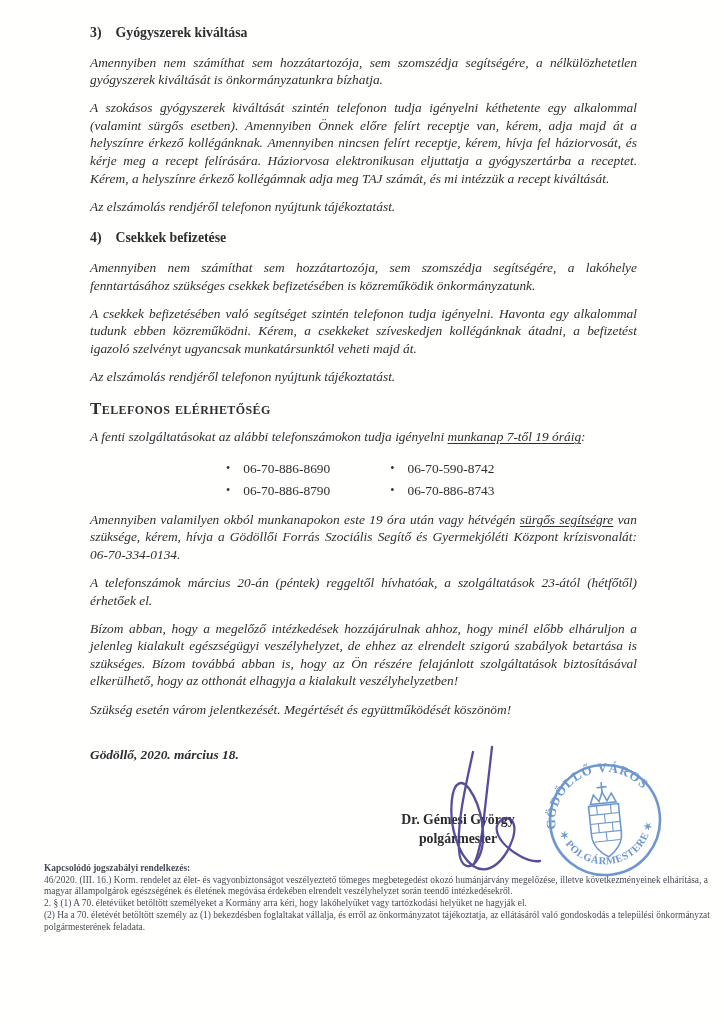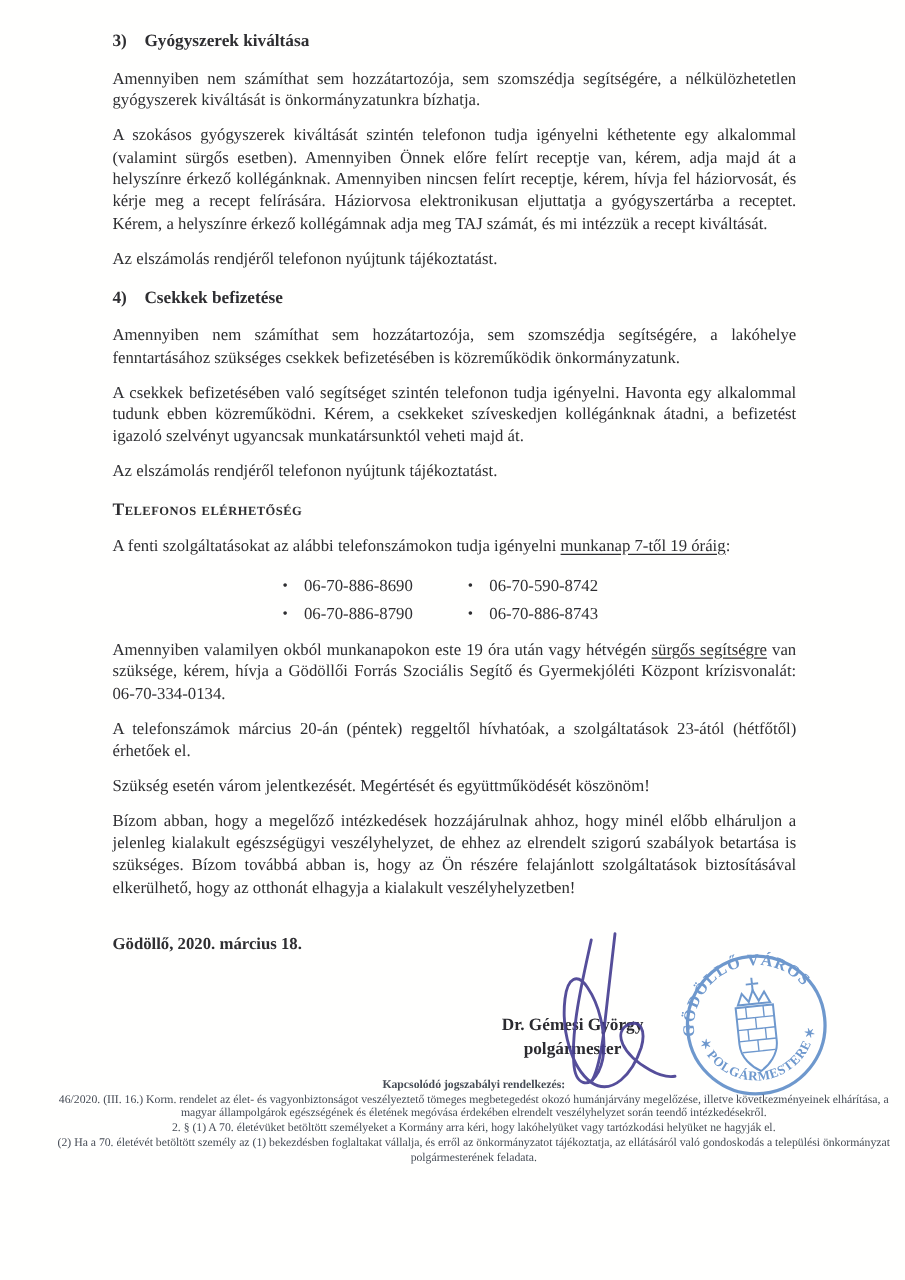--- a/index.html
+++ b/index.html
@@ -1,38 +1,38 @@
 <!DOCTYPE html>
 <html><head>
 <meta charset="utf-8">
 <style>
   html,body{margin:0;padding:0;background:#ffffff;}
   .page{position:relative;width:724px;height:1024px;background:#fffffe;overflow:hidden;
         font-family:"Liberation Serif","DejaVu Serif",serif;color:#2e2e31;}
   .content{position:absolute;left:90px;top:20px;width:547px;font-size:13.4px;
            line-height:17.6px;text-align:justify;}
-  .para{margin:0 0 10.5px 0;}
+  .para{margin:0 0 10.5px 0;font-style:italic;}
   .sec-h{display:flex;font-weight:bold;font-size:13.8px;margin:4px 0 12px 0;}
   .sec-h .num{margin-right:14px;}
-  .tel-h{font-weight:bold;font-variant:small-caps;font-size:14px;letter-spacing:.4px;
+  .tel-h{font-weight:bold;font-variant:small-caps;font-size:17px;letter-spacing:.4px;
          margin:6px 0 11px 0;text-align:left;}
   .u{text-decoration:underline;text-underline-offset:2px;}
-  .bullets{display:flex;margin:12px 0 9px 136px;gap:44px;text-align:center;}
+  .bullets{display:flex;margin:12px 0 9px 136px;gap:60px;text-align:center;}
   .bullets ul{list-style:none;margin:0;padding:0;}
   .bullets li{line-height:21px;font-size:13.4px;}
   .bullets li::before{content:"•";margin-right:13px;font-size:12px;position:relative;top:-1px;}
   .dateline{font-weight:bold;margin-top:28px;text-align:left;}
   .sig-block{position:absolute;left:358px;top:810px;width:200px;text-align:center;
              font-weight:bold;font-size:13.8px;line-height:19px;color:#2b2b30;}
   .sig-ink{position:absolute;left:396px;top:744px;pointer-events:none;}
   .stamp{position:absolute;left:545px;top:760px;transform:rotate(-6deg);}
   .footer{position:absolute;left:44px;top:863px;width:670px;font-size:9.4px;
           line-height:11.7px;color:#454b55;text-align:left;}
   .footer .f-h{font-weight:bold;}
-  .footer p{margin:0;text-align:center;}
+  .footer p{margin:0;}
 </style>
 </head>
 <body>
 
 <div class="page">
 
   <div class="content">
 
     <div class="sec-h">
       <span class="num">3)</span>
@@ -62,22 +62,22 @@
       <ul>
         <li>06-70-590-8742</li>
         <li>06-70-886-8743</li>
       </ul>
     </div>
 
     <p class="para"><span>Amennyiben valamilyen okból munkanapokon este 19 óra után vagy hétvégén </span><span class="u">sürgős segítségre</span><span> van szüksége, kérem, hívja a Gödöllői Forrás Szociális Segítő és Gyermekjóléti Központ krízisvonalát: 06-70-334-0134.</span></p>
 
     <p class="para">A telefonszámok március 20-án (péntek) reggeltől hívhatóak, a szolgáltatások 23-ától (hétfőtől) érhetőek el.</p>
 
+    <p class="para">Bízom abban, hogy a megelőző intézkedések hozzájárulnak ahhoz, hogy minél előbb elháruljon a jelenleg kialakult egészségügyi veszélyhelyzet, de ehhez az elrendelt szigorú szabályok betartása is szükséges. Bízom továbbá abban is, hogy az Ön részére felajánlott szolgáltatások biztosításával elkerülhető, hogy az otthonát elhagyja a kialakult veszélyhelyzetben!</p>
     <p class="para">Szükség esetén várom jelentkezését. Megértését és együttműködését köszönöm!</p>
-    <p class="para">Bízom abban, hogy a megelőző intézkedések hozzájárulnak ahhoz, hogy minél előbb elháruljon a jelenleg kialakult egészségügyi veszélyhelyzet, de ehhez az elrendelt szigorú szabályok betartása is szükséges. Bízom továbbá abban is, hogy az Ön részére felajánlott szolgáltatások biztosításával elkerülhető, hogy az otthonát elhagyja a kialakult veszélyhelyzetben!</p>
 
     <p class="para dateline">Gödöllő, 2020. március 18.</p>
   </div>
 
   <div class="sig-block">
     <div>Dr. Gémesi György</div>
     <div>polgármester</div>
   </div>
 
   <svg class="sig-ink" width="152" height="144" viewBox="0 0 152 144">

